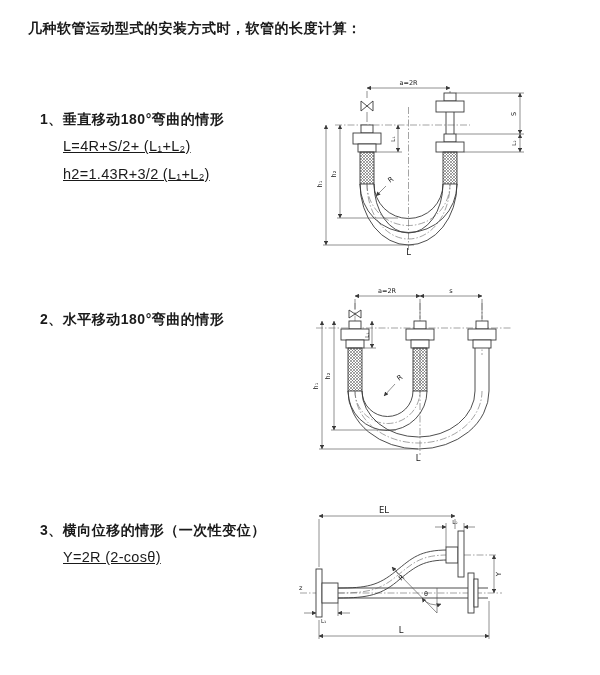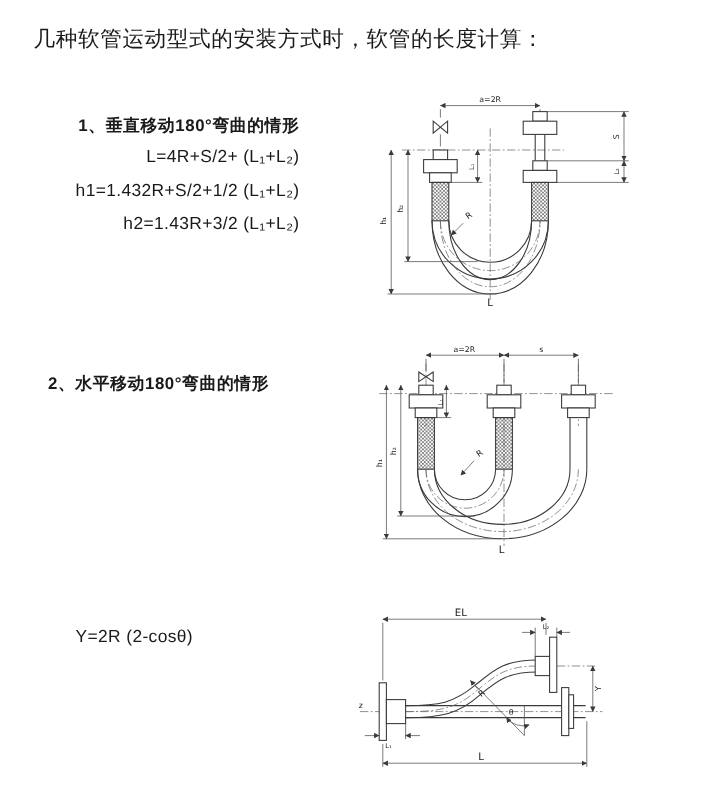--- a/index.html
+++ b/index.html
@@ -2,55 +2,55 @@
 <html><head>
 <meta charset="utf-8">
 <style>
   html,body{margin:0;padding:0;}
   body{
     width:600px;height:675px;background:#ffffff;position:relative;overflow:hidden;
     font-family:"Liberation Sans","DejaVu Sans",sans-serif;color:#1a1a1a;
   }
   .page{position:absolute;inset:0;background:#fff;}
   .doc-title{
-    position:absolute;left:28px;top:20px;font-size:18px;font-weight:400;letter-spacing:.5px;
+    position:absolute;left:28px;top:20px;font-size:14px;font-weight:700;letter-spacing:.5px;
   }
   .sec{position:absolute;left:40px;}
   .sec-heading{font-size:14px;font-weight:700;letter-spacing:.5px;height:26px;line-height:26px;}
-  .formula{font-size:14.5px;font-weight:400;margin-left:23px;height:28px;line-height:28px;letter-spacing:.3px;}
-  #sec1{top:91px;text-align:right;} #sec2{top:306px;} #sec3{top:517px;}
+  .formula{font-size:14.5px;font-weight:400;margin-left:23px;height:28px;line-height:28px;letter-spacing:.3px;text-decoration:underline;}
+  #sec1{top:106px;} #sec2{top:306px;} #sec3{top:517px;}
   .dia{position:absolute;}
   #dia1{left:310px;top:72px;} #dia2{left:306px;top:283px;} #dia3{left:296px;top:503px;}
   svg .ln{stroke:#3a3a3a;stroke-width:.9;fill:none;}
   svg .thin{stroke:#555;stroke-width:.65;fill:none;}
   svg .cl{stroke:#666;stroke-width:.6;fill:none;stroke-dasharray:7 2 1.5 2;}
   svg .fl{fill:#fff;stroke:#3a3a3a;stroke-width:.9;}
   svg .hb{fill:url(#braid);stroke:#3a3a3a;stroke-width:.9;}
   svg text{fill:#1a1a1a;font-family:"DejaVu Sans","Liberation Sans",sans-serif;font-size:7px;}
   svg text.sm{font-size:5.5px;} svg text.md{font-size:6.5px;} svg text.lg{font-size:8.5px;}
 </style>
 </head>
 <body>
 
 <div class="page">
 
   <div class="doc-title">几种软管运动型式的安装方式时，软管的长度计算：</div>
 
   <div class="sec" id="sec1">
     <div class="sec-heading">1、垂直移动180°弯曲的情形</div>
     <div class="formula">L=4R+S/2+ (L₁+L₂)</div>
-    <div class="formula">h1=1.432R+S/2+1/2 (L₁+L₂)</div>
     <div class="formula">h2=1.43R+3/2 (L₁+L₂)</div>
   </div>
 
   <div class="sec" id="sec2">
     <div class="sec-heading">2、水平移动180°弯曲的情形</div>
   </div>
 
   <div class="sec" id="sec3">
+    <div class="sec-heading">3、横向位移的情形（一次性变位）</div>
     <div class="formula">Y=2R (2-cosθ)</div>
   </div>
 
   <svg class="dia" id="dia1" width="260" height="185" viewBox="0 0 260 185">
     <defs>
       <marker id="arr" viewBox="0 0 8 8" refX="7.5" refY="4" markerWidth="7" markerHeight="7" orient="auto-start-reverse">
         <path d="M0,0 L8,4 L0,8 z" fill="#3a3a3a"></path>
       </marker>
       <pattern id="braid" width="3" height="3" patternUnits="userSpaceOnUse">
         <path d="M0,3 L3,0 M0,0 L3,3" stroke="#555" stroke-width="0.55"></path>

